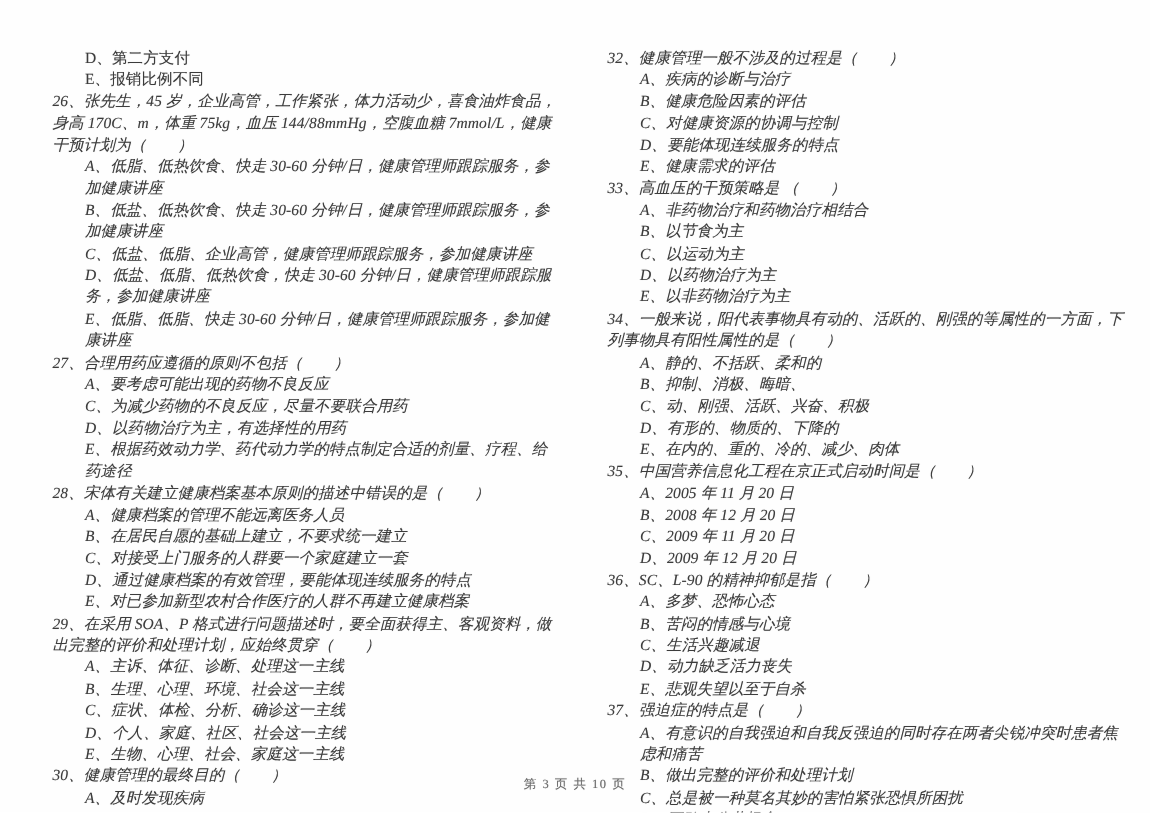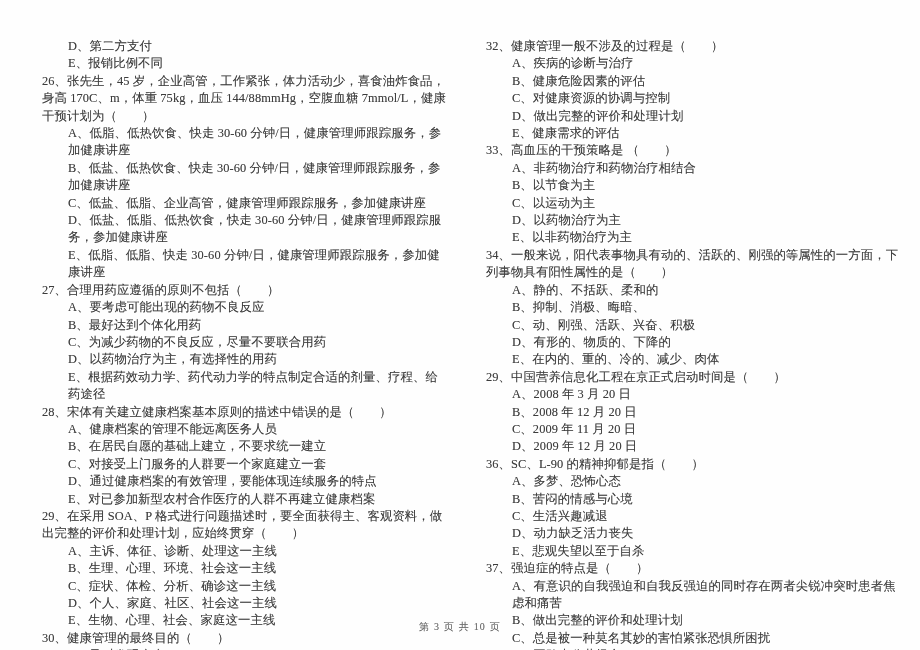--- a/index.html
+++ b/index.html
@@ -39,20 +39,21 @@
     padding-left: 42px;
     padding-right: 14px;
   }
   .col.right {
     padding-left: 26px;
     padding-right: 20px;
   }
 
   .q {
     margin: 0 0 0px 0;
+    font-style: italic;
   }
 
   .q-stem {
     font-size: 12.4px;
     line-height: 17.4px;
     letter-spacing: 0.1px;
     text-indent: 0;
     margin: 0;
     color: #3c3c3c;
   }
@@ -100,21 +101,20 @@
         <p class="opt">A、低脂、低热饮食、快走 30-60 分钟/日，健康管理师跟踪服务，参加健康讲座</p>
         <p class="opt">B、低盐、低热饮食、快走 30-60 分钟/日，健康管理师跟踪服务，参加健康讲座</p>
         <p class="opt">C、低盐、低脂、企业高管，健康管理师跟踪服务，参加健康讲座</p>
         <p class="opt">D、低盐、低脂、低热饮食，快走 30-60 分钟/日，健康管理师跟踪服务，参加健康讲座</p>
         <p class="opt">E、低脂、低脂、快走 30-60 分钟/日，健康管理师跟踪服务，参加健康讲座</p>
       </div>
 
       <div class="q">
         <p class="q-stem">27、合理用药应遵循的原则不包括（　　）</p>
         <p class="opt">A、要考虑可能出现的药物不良反应</p>
-        <p class="opt">B、最好达到个体化用药</p>
         <p class="opt">C、为减少药物的不良反应，尽量不要联合用药</p>
         <p class="opt">D、以药物治疗为主，有选择性的用药</p>
         <p class="opt">E、根据药效动力学、药代动力学的特点制定合适的剂量、疗程、给药途径</p>
       </div>
 
       <div class="q">
         <p class="q-stem">28、宋体有关建立健康档案基本原则的描述中错误的是（　　）</p>
         <p class="opt">A、健康档案的管理不能远离医务人员</p>
         <p class="opt">B、在居民自愿的基础上建立，不要求统一建立</p>
         <p class="opt">C、对接受上门服务的人群要一个家庭建立一套</p>
@@ -139,21 +139,21 @@
 
     </div>
 
     <div class="col right soft">
 
       <div class="q">
         <p class="q-stem">32、健康管理一般不涉及的过程是（　　）</p>
         <p class="opt">A、疾病的诊断与治疗</p>
         <p class="opt">B、健康危险因素的评估</p>
         <p class="opt">C、对健康资源的协调与控制</p>
-        <p class="opt">D、做出完整的评价和处理计划</p>
+        <p class="opt">D、要能体现连续服务的特点</p>
         <p class="opt">E、健康需求的评估</p>
       </div>
 
       <div class="q">
         <p class="q-stem">33、高血压的干预策略是 （　　）</p>
         <p class="opt">A、非药物治疗和药物治疗相结合</p>
         <p class="opt">B、以节食为主</p>
         <p class="opt">C、以运动为主</p>
         <p class="opt">D、以药物治疗为主</p>
         <p class="opt">E、以非药物治疗为主</p>
@@ -162,22 +162,22 @@
       <div class="q">
         <p class="q-stem">34、一般来说，阳代表事物具有动的、活跃的、刚强的等属性的一方面，下列事物具有阳性属性的是（　　）</p>
         <p class="opt">A、静的、不括跃、柔和的</p>
         <p class="opt">B、抑制、消极、晦暗、</p>
         <p class="opt">C、动、刚强、活跃、兴奋、积极</p>
         <p class="opt">D、有形的、物质的、下降的</p>
         <p class="opt">E、在内的、重的、冷的、减少、肉体</p>
       </div>
 
       <div class="q">
-        <p class="q-stem">29、中国营养信息化工程在京正式启动时间是（　　）</p>
-        <p class="opt">A、2008 年 3 月 20 日</p>
+        <p class="q-stem">35、中国营养信息化工程在京正式启动时间是（　　）</p>
+        <p class="opt">A、2005 年 11 月 20 日</p>
         <p class="opt">B、2008 年 12 月 20 日</p>
         <p class="opt">C、2009 年 11 月 20 日</p>
         <p class="opt">D、2009 年 12 月 20 日</p>
       </div>
 
       <div class="q">
         <p class="q-stem">36、SC、L-90 的精神抑郁是指（　　）</p>
         <p class="opt">A、多梦、恐怖心态</p>
         <p class="opt">B、苦闷的情感与心境</p>
         <p class="opt">C、生活兴趣减退</p>

